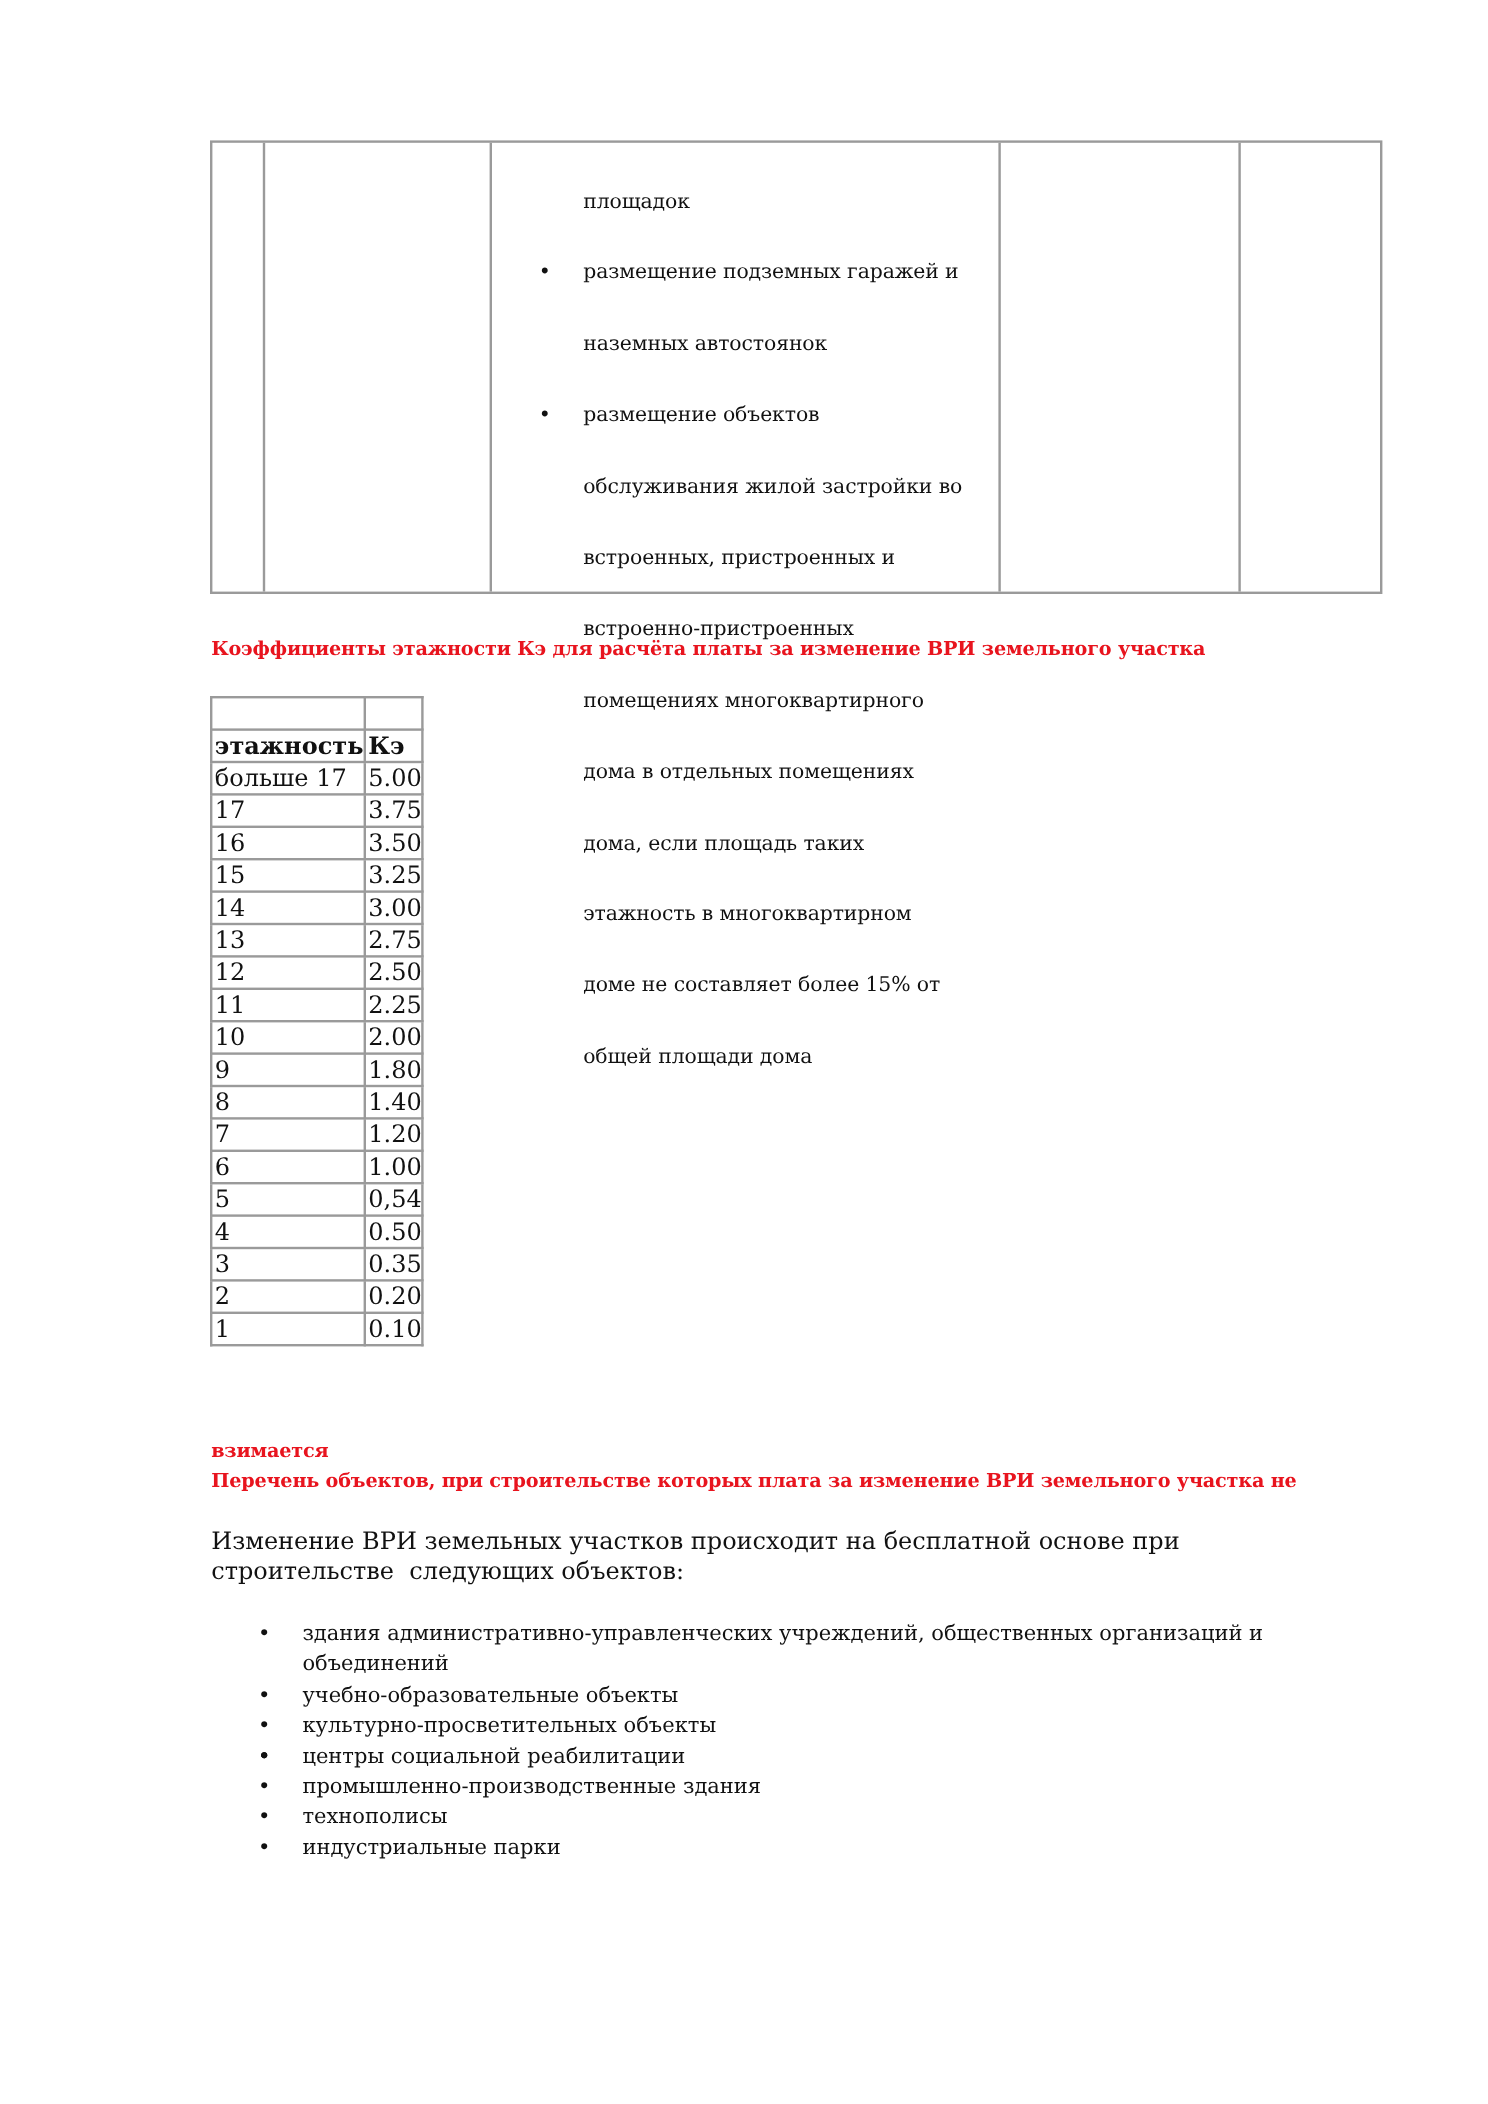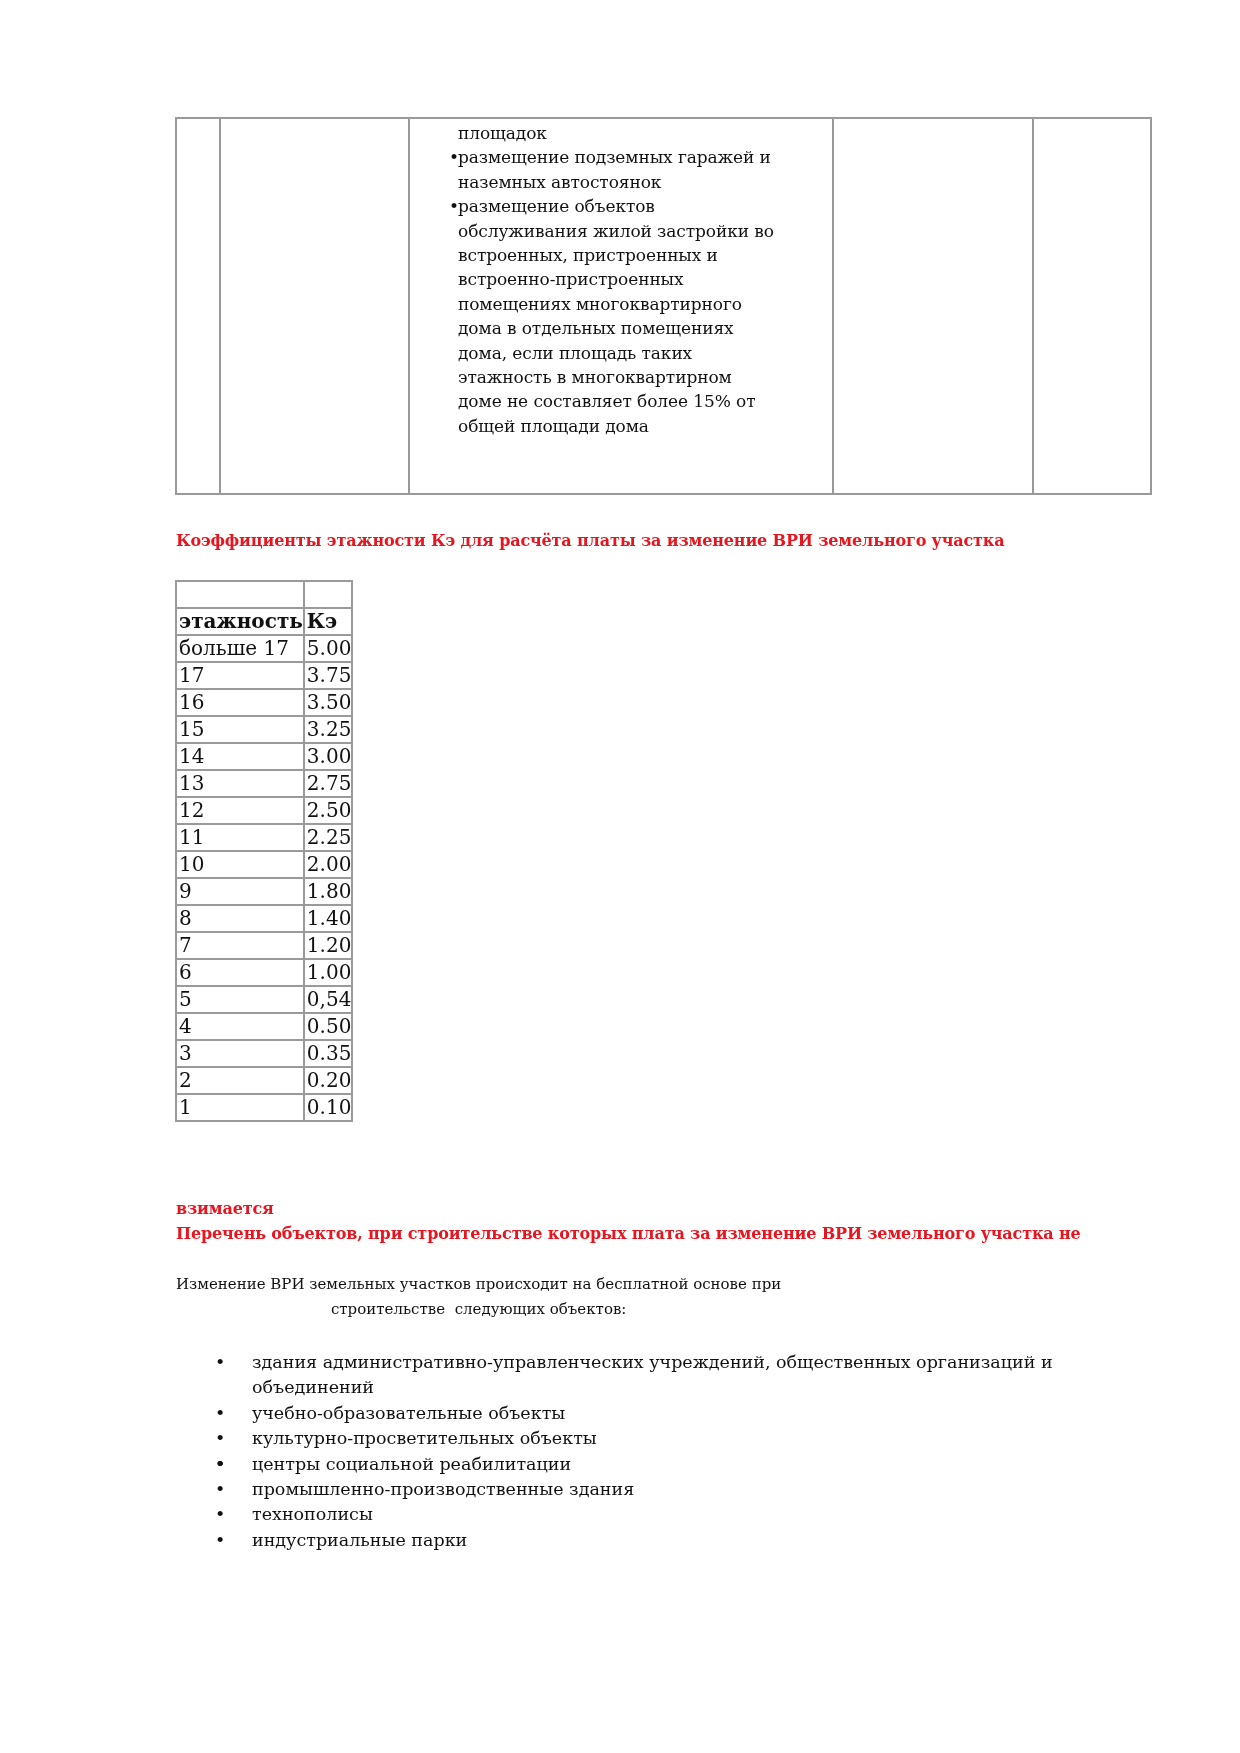--- a/index.html
+++ b/index.html
@@ -17,21 +17,21 @@
       border: 2px solid #9a9a9a; box-sizing: border-box;
     }
     .big-table .vline {
       position: absolute; top: 0; bottom: 0; width: 0;
       border-left: 2px solid #9a9a9a;
     }
     .cell3 {
       position: absolute; left: 233px; top: 2px; width: 424px;
       font-size: 17px; line-height: 24.4px; letter-spacing: -0.1px;
     }
-    .cell3 .line { position: relative; padding-left: 48px; white-space: nowrap; }
+    .cell3 .line { position: relative; padding-left: 76px; white-space: nowrap; margin-top: 35px; }
     .cell3 .bullet {
       position: absolute; left: 39px; top: 0; font-size: 17px;
     }
 
     
     .heading {
       position: absolute; left: 176px;
       color: #e8141e; font-weight: bold;
       font-size: 16px; line-height: 25px; white-space: nowrap;
       letter-spacing: -0.15px;
@@ -48,21 +48,21 @@
       line-height: 25px; white-space: nowrap; overflow: hidden;
       vertical-align: bottom;
     }
     .floors col.c1 { width: 113px; }
     .floors col.c2 { width: 43px; }
     .floors .hdr td { font-weight: bold; }
 
     
     .para {
       position: absolute; left: 176px; top: 1272px;
-      font-size: 15px; line-height: 25px; white-space: pre; text-align: center;
+      font-size: 20px; line-height: 25px; white-space: pre;
     }
     .list {
       position: absolute; left: 210px; top: 1350px;
       font-size: 17.5px; line-height: 25.4px;
     }
     .list .item { position: relative; padding-left: 42px; white-space: nowrap; }
     .list .item .bullet { position: absolute; left: 5px; top: 0; }
   </style>
 </head>
 <body>

